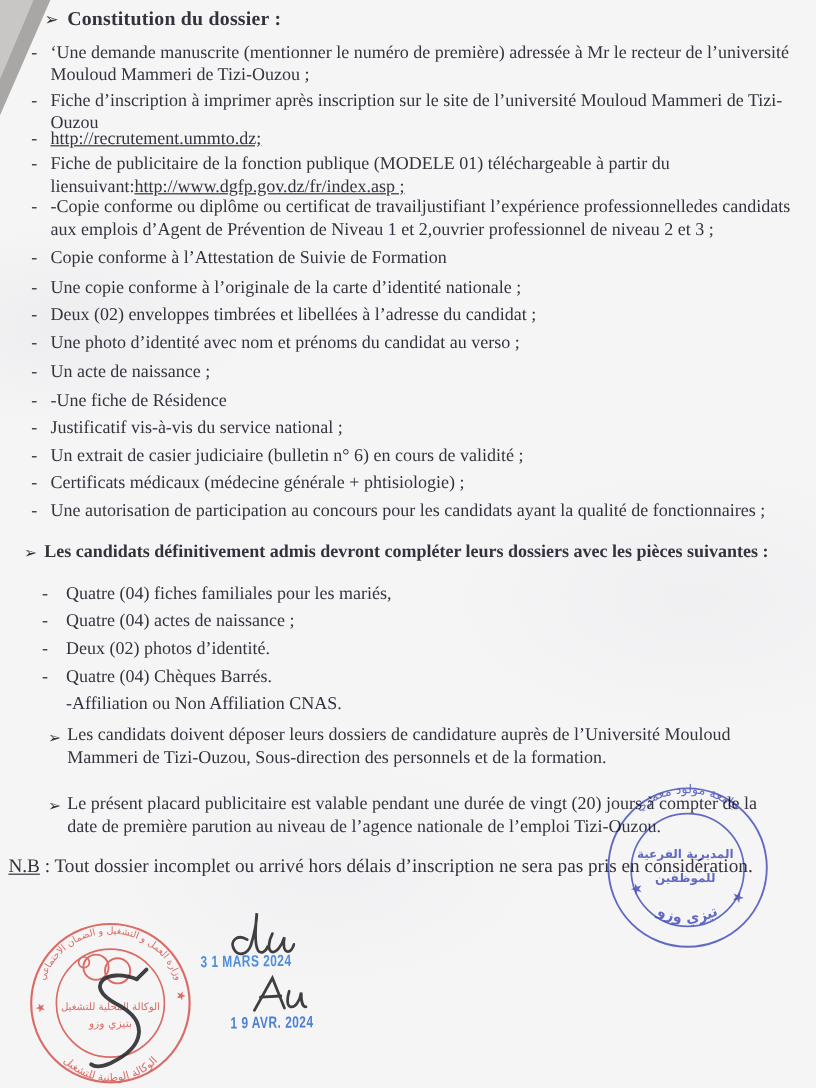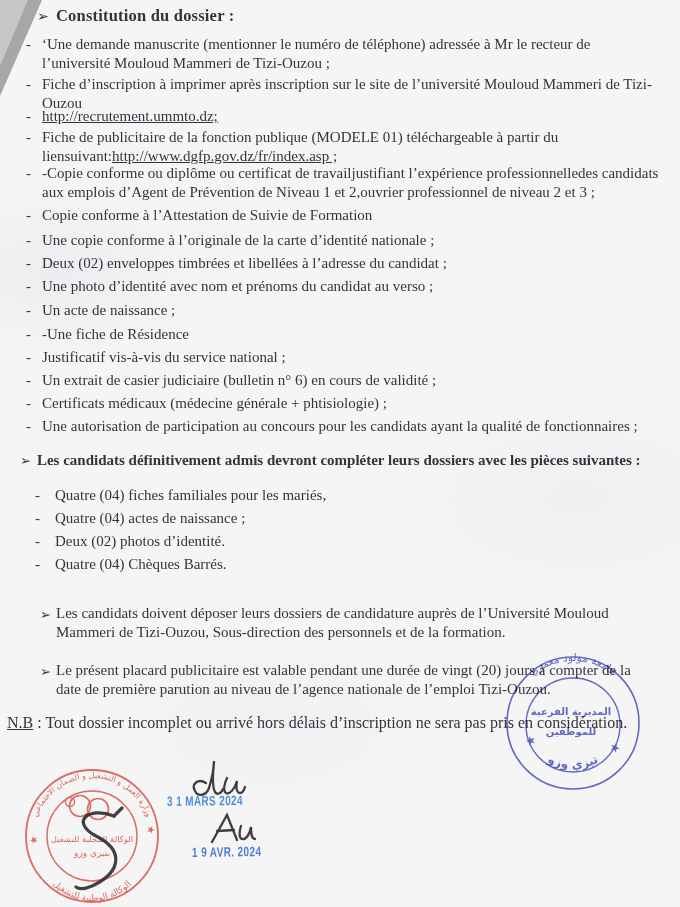--- a/index.html
+++ b/index.html
@@ -76,21 +76,21 @@
   </svg>
 
   <div class="abs hrow" id="secA-heading">
     <span class="marker">➢</span>
     <span>Constitution du dossier :</span>
   </div>
 
   <div class="abs" id="listA">
       <div class="li">
     <span class="dash">-</span>
-    <span class="runs"><span>‘Une demande manuscrite (mentionner le numéro de téléphone) adressée à Mr le recteur de l’université Mouloud Mammeri de Tizi-Ouzou ;</span></span>
+    <span class="runs"><span>‘Une demande manuscrite (mentionner le numéro de première) adressée à Mr le recteur de l’université Mouloud Mammeri de Tizi-Ouzou ;</span></span>
   </div>
       <div class="li">
     <span class="dash">-</span>
     <span class="runs"><span>Fiche d’inscription à imprimer après inscription sur le site de l’université Mouloud Mammeri de Tizi-Ouzou</span></span>
   </div>
       <div class="li">
     <span class="dash">-</span>
     <span class="runs"><span class="b u">http://recrutement.ummto.dz;</span></span>
   </div>
       <div class="li">
@@ -157,20 +157,24 @@
     <span class="dash">-</span>
     <span class="runs"><span>Quatre (04) actes de naissance ;</span></span>
   </div>
       <div class="li">
     <span class="dash">-</span>
     <span class="runs"><span>Deux (02) photos d’identité.</span></span>
   </div>
       <div class="li">
     <span class="dash">-</span>
     <span class="runs"><span>Quatre (04) Chèques Barrés.</span></span>
+  </div>
+      <div class="li">
+    <span class="dash"></span>
+    <span class="runs"><span>-Affiliation ou Non Affiliation CNAS.</span></span>
   </div>
     </div>
 
   <div class="abs" id="notes">
       <div class="note">
     <span class="marker">➢</span>
     <span class="runs"><span>Les candidats doivent déposer leurs dossiers de candidature auprès </span><span class="b">de l’Université Mouloud Mammeri de Tizi-Ouzou, Sous-direction des personnels et de la formation.</span></span>
   </div>
       <div class="note">
     <span class="marker">➢</span>

